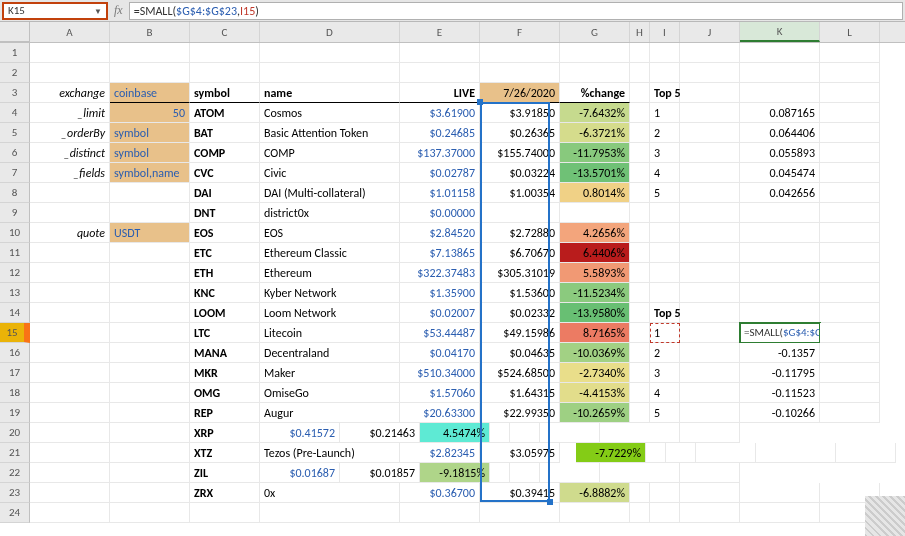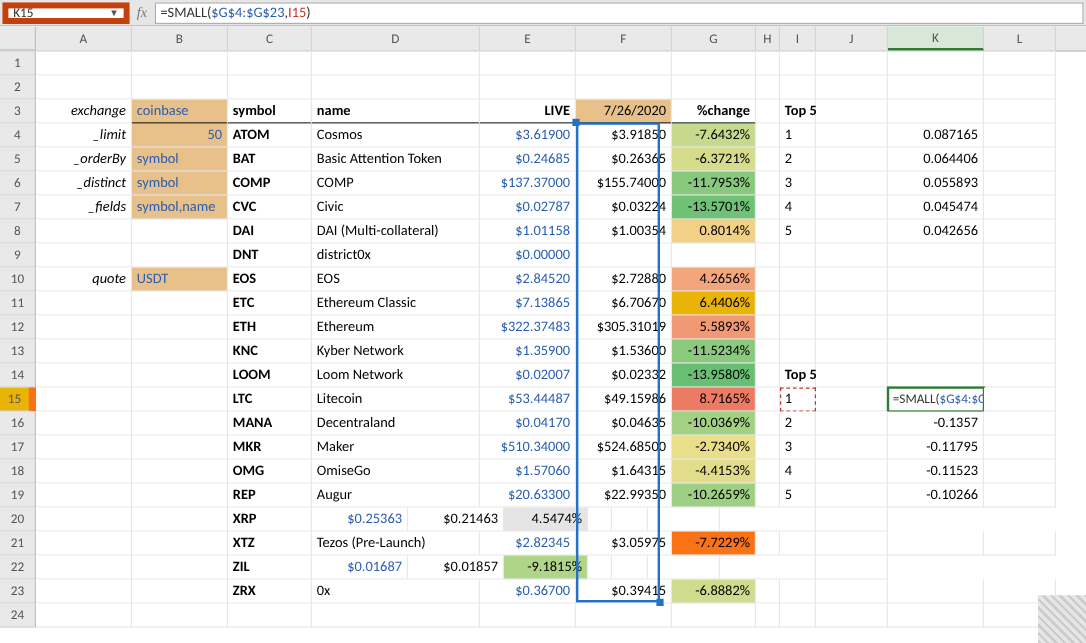--- a/index.html
+++ b/index.html
@@ -1,19 +1,19 @@
 <!DOCTYPE html>
 <html><head>
 <meta charset="utf-8">
 <style>
 *{box-sizing:border-box;margin:0;padding:0}
 body{font-family:Calibri,Arial,sans-serif;font-size:12px;background:#e6e6e6;overflow:hidden;user-select:none}
 .app{width:905px;height:536px;display:flex;flex-direction:column;background:#e6e6e6}
 .fbar{height:22px;background:#e6e6e6;border-bottom:1px solid #b8b8b8;display:flex;align-items:center;padding:0 2px}
-.nbox{width:106px;height:18px;background:#fff;border:5px solid #c2410c;display:flex;align-items:center;padding:0 4px;margin-right:6px;justify-content:space-between}
+.nbox{width:106px;height:18px;background:#fff;border:2px solid #c2410c;display:flex;align-items:center;padding:0 4px;margin-right:6px;justify-content:space-between}
 .nbox-txt{font-size:11px;color:#333;flex:1}
 .nbox-dd{font-size:8px;color:#555}
 .fx{font-style:italic;font-size:12px;color:#7a7a7a;margin-right:6px;font-family:'Times New Roman',serif}
 .finput{flex:1;background:#fff;border:1px solid #b0b0b0;height:18px;display:flex;align-items:center;padding:0 4px;font-size:12px}
 .finput .tok-fn{color:#333}
 .finput .tok-a{color:#2a5db0}
 .finput .tok-b{color:#c0392b}
 .grid-wrap{flex:1;position:relative;overflow:hidden;background:#fff}
 .hdr{display:flex;background:#e9e9e9;border-bottom:1px solid #c0c0c0}
 .corner{width:30px;height:20px;background:#e9e9e9;border-right:1px solid #c0c0c0;border-bottom:1px solid #c0c0c0}
@@ -231,21 +231,21 @@
           <div class="cell cL"></div>
         </div>
         <div class="row">
           <div class="rh">11</div>
           <div class="cell cA"></div>
           <div class="cell cB"></div>
           <div class="cell cC b">ETC</div>
           <div class="cell cD">Ethereum Classic</div>
           <div class="cell cE r blue">$7.13865</div>
           <div class="cell cF r">$6.70670</div>
-          <div class="cell cG r" style="background: #eab308;">6.4406%</div>
+          <div class="cell cG r" style="background: #b91c1c;">6.4406%</div>
           <div class="cell cH"></div>
           <div class="cell cI"></div>
           <div class="cell cJ"></div>
           <div class="cell cK"></div>
           <div class="cell cL"></div>
         </div>
         <div class="row">
           <div class="rh">12</div>
           <div class="cell cA"></div>
           <div class="cell cB"></div>
@@ -370,38 +370,38 @@
           <div class="cell cI">5</div>
           <div class="cell cJ"></div>
           <div class="cell cK r">-0.10266</div>
           <div class="cell cL"></div>
         </div>
         <div class="row">
           <div class="rh">20</div>
           <div class="cell cA"></div>
           <div class="cell cB"></div>
           <div class="cell cC b">XRP</div>
-          <div class="cell cE r blue">$0.25363</div>
+          <div class="cell cE r blue">$0.41572</div>
           <div class="cell cF r">$0.21463</div>
-          <div class="cell cG r" style="background: #e5e5e5;">4.5474%</div>
+          <div class="cell cG r" style="background: #5eead4;">4.5474%</div>
           <div class="cell cH"></div>
           <div class="cell cI"></div>
           <div class="cell cJ"></div>
           <div class="cell cK"></div>
           <div class="cell cL"></div>
         </div>
         <div class="row">
           <div class="rh">21</div>
           <div class="cell cA"></div>
           <div class="cell cB"></div>
           <div class="cell cC b">XTZ</div>
           <div class="cell cD">Tezos (Pre-Launch)</div>
           <div class="cell cE r blue">$2.82345</div>
           <div class="cell cF r">$3.05975</div>
-          <div class="cell cG r" style="background: #f97316;">-7.7229%</div>
+          <div class="cell cG r" style="background: #84cc16; margin-left: 16px;">-7.7229%</div>
           <div class="cell cH"></div>
           <div class="cell cI"></div>
           <div class="cell cJ"></div>
           <div class="cell cK"></div>
           <div class="cell cL"></div>
         </div>
         <div class="row">
           <div class="rh">22</div>
           <div class="cell cA"></div>
           <div class="cell cB"></div>

